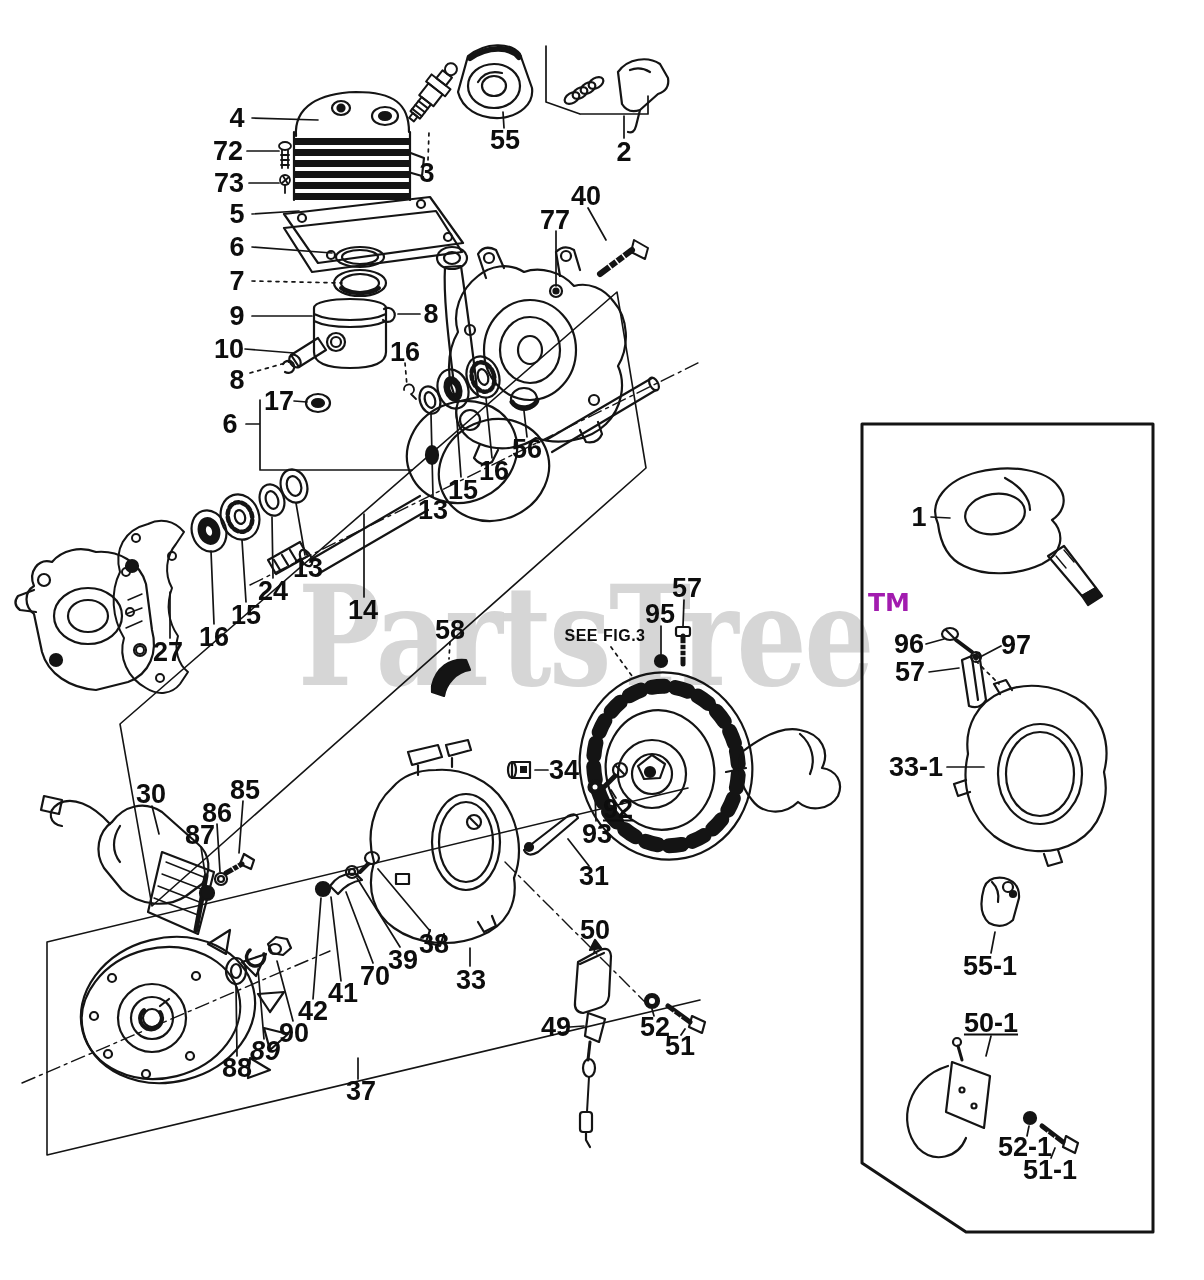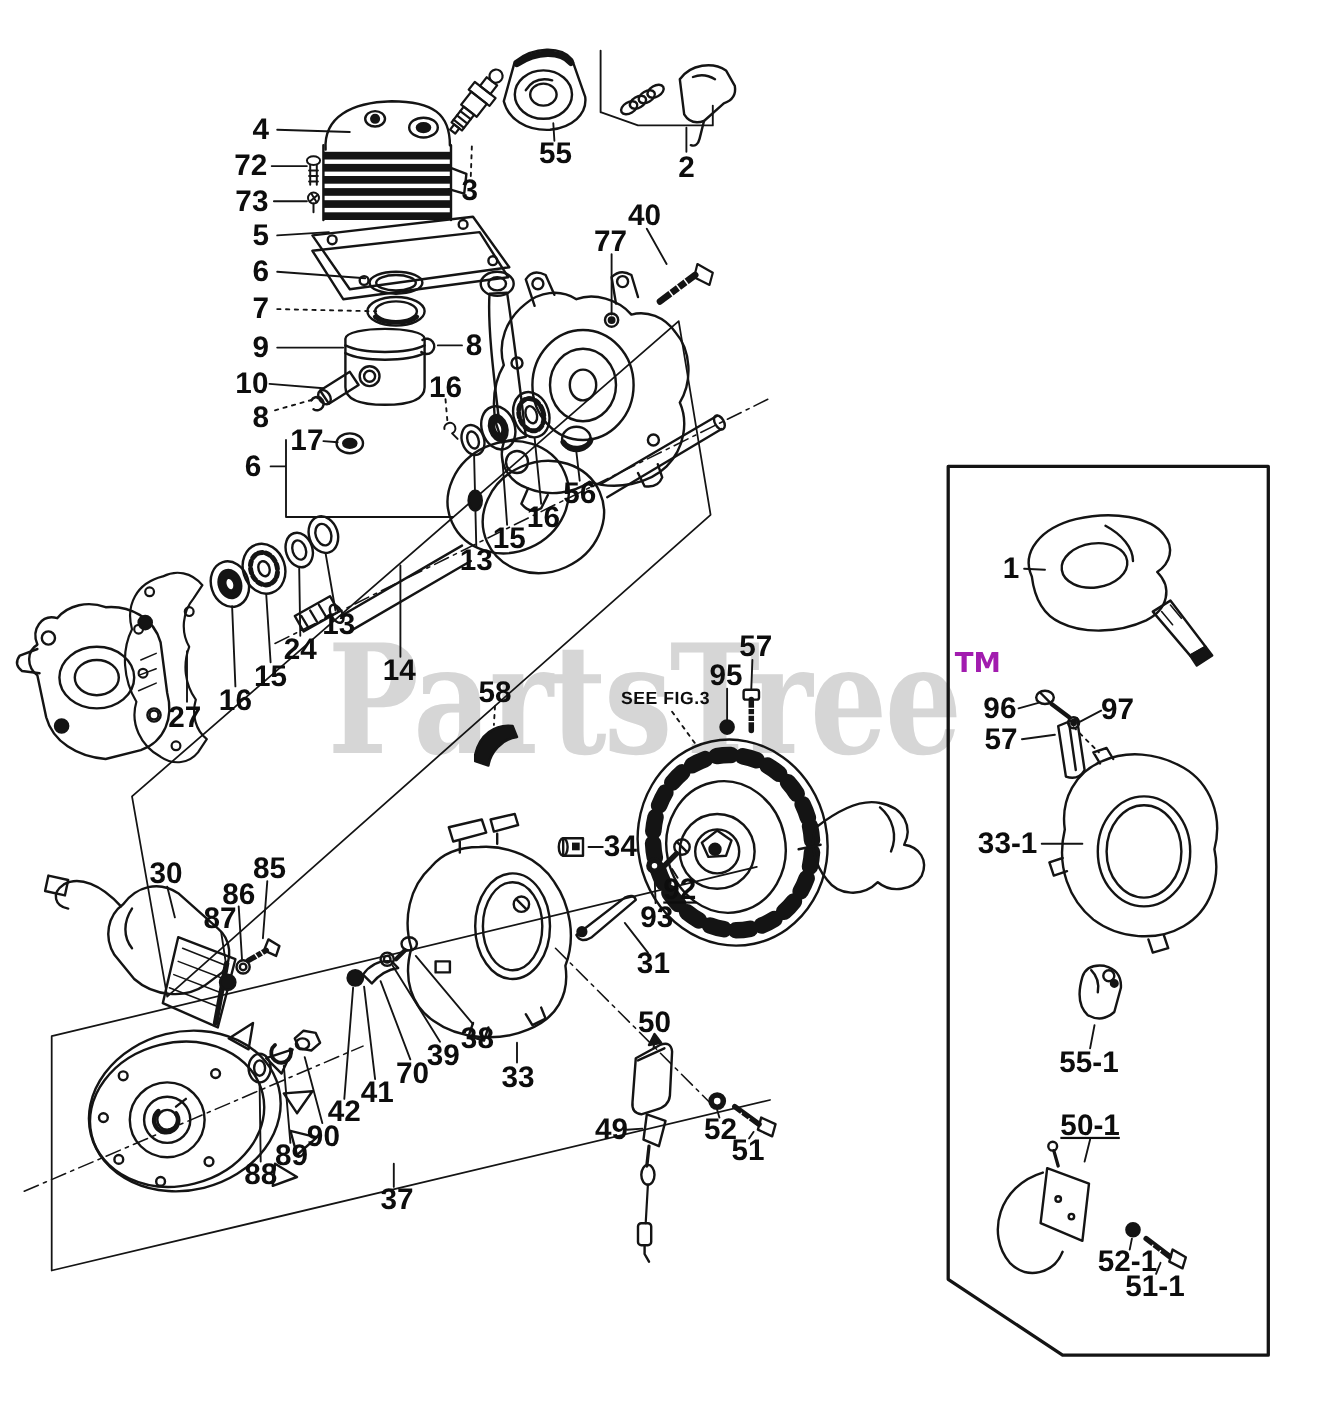--- a/index.html
+++ b/index.html
@@ -444,21 +444,21 @@
     <div class="callout" style="left: 151px; top: 794px;">30</div>
     <div class="callout" style="left: 245px; top: 790px;">85</div>
     <div class="callout" style="left: 217px; top: 813px;">86</div>
     <div class="callout" style="left: 200px; top: 835px;">87</div>
     <div class="callout" style="left: 434px; top: 944px;">38</div>
     <div class="callout" style="left: 403px; top: 960px;">39</div>
     <div class="callout" style="left: 375px; top: 976px;">70</div>
     <div class="callout" style="left: 343px; top: 993px;">41</div>
     <div class="callout" style="left: 313px; top: 1011px;">42</div>
     <div class="callout" style="left: 294px; top: 1033px;">90</div>
-    <div class="callout" style="left: 265px; top: 1051px;">89</div>
+    <div class="callout" style="left: 265px; top: 1051px; font-style: italic;">89</div>
     <div class="callout" style="left: 237px; top: 1068px;">88</div>
     <div class="callout" style="left: 361px; top: 1091px;">37</div>
     <div class="callout" style="left: 471px; top: 980px;">33</div>
     <div class="callout" style="left: 595px; top: 930px;">50</div>
     <div class="callout" style="left: 556px; top: 1027px;">49</div>
     <div class="callout" style="left: 655px; top: 1027px;">52</div>
     <div class="callout" style="left: 680px; top: 1046px;">51</div>
     <div class="callout" style="left: 919px; top: 517px;">1</div>
     <div class="callout" style="left: 909px; top: 644px;">96</div>
     <div class="callout" style="left: 1016px; top: 645px;">97</div>

